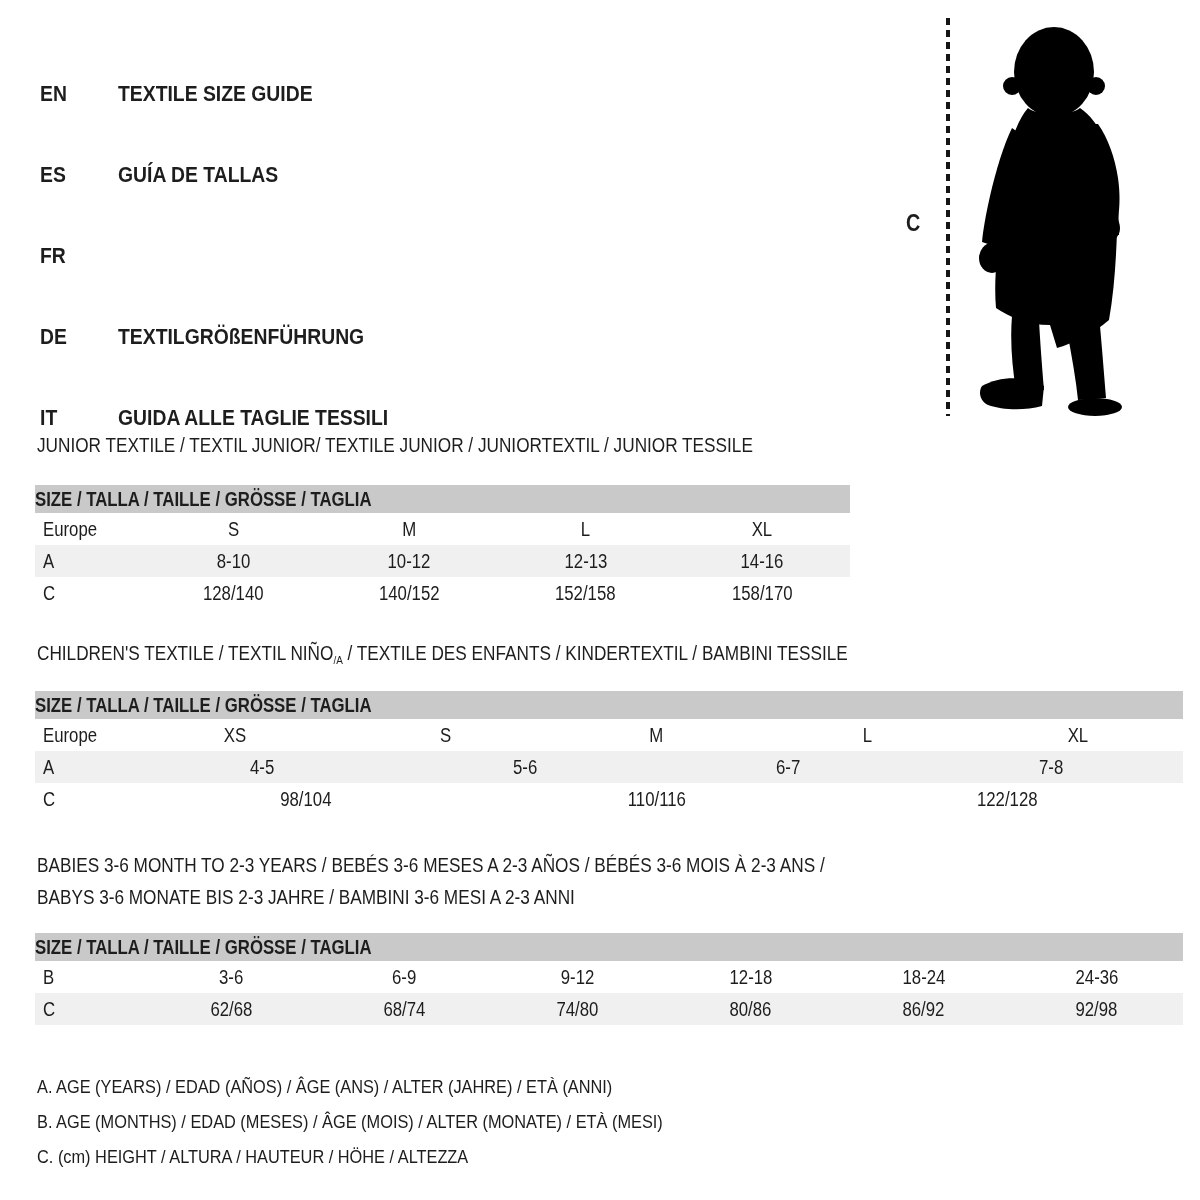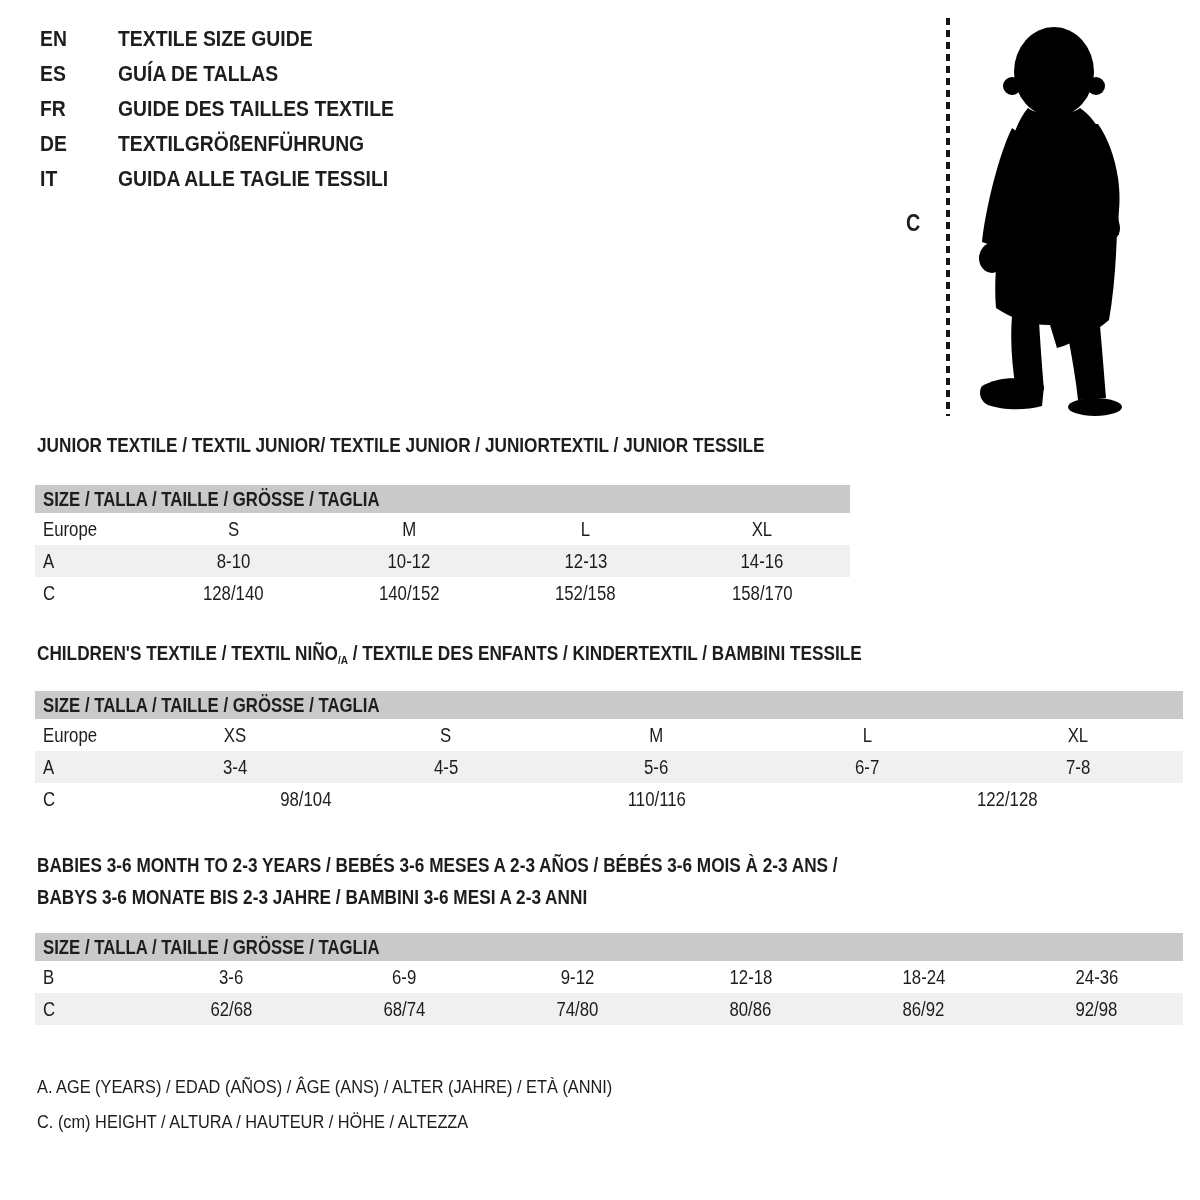--- a/index.html
+++ b/index.html
@@ -7,42 +7,42 @@
     width:1200px;height:1200px;position:relative;background:#ffffff;
     font-family:"Liberation Sans",sans-serif;color:#1d1d1d;overflow:hidden;
   }
   .abs{position:absolute;}
   
   .cx{display:inline-block;transform:scaleX(.86);transform-origin:0 50%;white-space:nowrap;}
   .cxc{display:inline-block;transform:scaleX(.86);transform-origin:50% 50%;white-space:nowrap;}
 
   
   .langs{left:40px;top:26px;}
-  .lang-row{display:flex;height:35px;align-items:flex-start;font-weight:700;font-size:22.5px;}
+  .lang-row{display:flex;height:35px;align-items:flex-end;font-weight:700;font-size:22.5px;margin-top:46px;}
   .lang-code{width:78px;}
 
   
   .figure-line{left:946px;top:18px;width:4px;height:398px;
     background:repeating-linear-gradient(to bottom,#151515 0 7px,transparent 7px 12px);}
   .figure-c{left:906px;top:210px;font-size:23px;font-weight:700;}
   .sil{left:968px;top:20px;}
 
   
-  .sec-title{font-weight:700;font-size:20px;line-height:24px;}
+  .sec-title{font-weight:400;font-size:20px;line-height:24px;}
   #junior-title{left:37px;top:433px;}
   #children-title{left:37px;top:641px;}
   #babies-title{left:37px;top:849px;line-height:32px;}
   .sub{font-size:.58em;position:relative;top:.34em;}
 
   
   .tbl{left:35px;}
   #tbl-junior{top:485px;width:815px;}
   #tbl-children{top:691px;width:1148px;}
   #tbl-babies{top:933px;width:1148px;}
-  .thead{height:28px;line-height:28px;background:#c9c9c9;font-weight:700;font-size:19.5px;padding-left:8px;}
+  .thead{height:28px;line-height:28px;background:#c9c9c9;font-weight:700;font-size:19.5px;}
   .trow{display:flex;height:32px;line-height:32px;font-size:19.5px;text-decoration:underline;}
   .trow.shaded{background:#f0f0f0;}
   .tlabel{padding-left:8px;flex:0 0 auto;}
   #tbl-junior .tlabel{width:102px;}
   #tbl-children .tlabel{width:87px;}
   #tbl-babies .tlabel{width:102px;}
   .tcell{flex:1 1 0;text-align:center;}
 
   
   .legend{left:37px;top:1069px;font-weight:400;font-size:19px;line-height:35px;}
@@ -54,21 +54,20 @@
   <div class="lang-row">
     <span class="lang-code"><span class="cx">EN</span></span>
     <span><span class="cx">TEXTILE SIZE GUIDE</span></span>
   </div>
   <div class="lang-row">
     <span class="lang-code"><span class="cx">ES</span></span>
     <span><span class="cx">GUÍA DE TALLAS</span></span>
   </div>
   <div class="lang-row">
     <span class="lang-code"><span class="cx">FR</span></span>
-    <span><span class="cx">GUIDE DES TAILLES TEXTILE</span></span>
   </div>
   <div class="lang-row">
     <span class="lang-code"><span class="cx">DE</span></span>
     <span><span class="cx">TEXTILGRÖßENFÜHRUNG</span></span>
   </div>
   <div class="lang-row">
     <span class="lang-code"><span class="cx">IT</span></span>
     <span><span class="cx">GUIDA ALLE TAGLIE TESSILI</span></span>
   </div>
 </section>
@@ -127,21 +126,20 @@
   <div class="trow">
     <span class="tlabel"><span class="cx">Europe</span></span>
     <span class="tcell"><span class="cxc">XS</span></span>
     <span class="tcell"><span class="cxc">S</span></span>
     <span class="tcell"><span class="cxc">M</span></span>
     <span class="tcell"><span class="cxc">L</span></span>
     <span class="tcell"><span class="cxc">XL</span></span>
   </div>
   <div class="trow shaded">
     <span class="tlabel"><span class="cx">A</span></span>
-    <span class="tcell"><span class="cxc">3-4</span></span>
     <span class="tcell"><span class="cxc">4-5</span></span>
     <span class="tcell"><span class="cxc">5-6</span></span>
     <span class="tcell"><span class="cxc">6-7</span></span>
     <span class="tcell"><span class="cxc">7-8</span></span>
   </div>
   <div class="trow">
     <span class="tlabel"><span class="cx">C</span></span>
     <span class="tcell"><span class="cxc">98/104</span></span>
     <span class="tcell"><span class="cxc">110/116</span></span>
     <span class="tcell"><span class="cxc">122/128</span></span>
@@ -169,14 +167,15 @@
     <span class="tcell"><span class="cxc">68/74</span></span>
     <span class="tcell"><span class="cxc">74/80</span></span>
     <span class="tcell"><span class="cxc">80/86</span></span>
     <span class="tcell"><span class="cxc">86/92</span></span>
     <span class="tcell"><span class="cxc">92/98</span></span>
   </div>
 </div>
 
 <section class="abs legend">
   <div><span class="cx">A. AGE (YEARS) / EDAD (AÑOS) / ÂGE (ANS) / ALTER (JAHRE) / ETÀ (ANNI)</span></div>
+  <div><span class="cx">B. AGE (MONTHS) / EDAD (MESES) / ÂGE (MOIS) / ALTER (MONATE) / ETÀ (MESI)</span></div>
   <div><span class="cx">C. (cm) HEIGHT / ALTURA / HAUTEUR / HÖHE / ALTEZZA</span></div>
 </section>
 
 </body></html>

